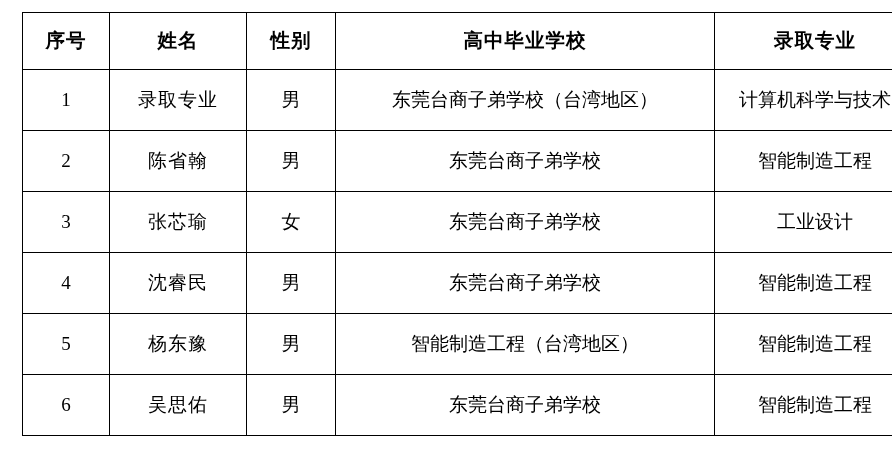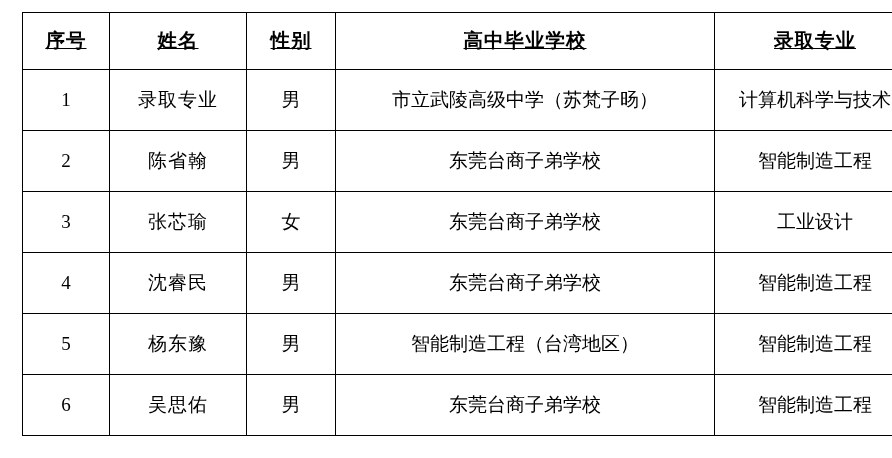--- a/index.html
+++ b/index.html
@@ -33,21 +33,20 @@
     vertical-align: middle;
     font-size: 19px;
     line-height: 1.45;
     padding: 6px 4px;
     font-family: "Liberation Serif", "DejaVu Serif", serif;
   }
   table.admission-table tr.header-row td {
     font-weight: bold;
     height: 44px;
     font-size: 19.5px;
-    text-decoration: underline;
   }
   table.admission-table tr.body-row td {
     height: 48px;
   }
   td.col-seq { width: 78px; }
   td.col-name { width: 128px; }
   td.col-gender { width: 80px; margin-left: 20px; }
   td.col-school { width: 370px; margin-top: 33px; }
   td.col-major { width: 192px; }
   .cell-major-two-line {
@@ -71,21 +70,21 @@
         <td class="col-name header-cell">姓名</td>
         <td class="col-gender header-cell">性别</td>
         <td class="col-school header-cell">高中毕业学校</td>
         <td class="col-major header-cell">录取专业</td>
       </tr>
 
       <tr class="body-row">
         <td class="col-seq">1</td>
         <td class="col-name name-cell">录取专业</td>
         <td class="col-gender">男</td>
-        <td class="col-school">市立武陵高级中学（苏梵子旸）</td>
+        <td class="col-school">东莞台商子弟学校（台湾地区）</td>
         <td class="col-major cell-major-two-line">计算机科学与技术</td>
       </tr>
 
       <tr class="body-row">
         <td class="col-seq">2</td>
         <td class="col-name name-cell">陈省翰</td>
         <td class="col-gender">男</td>
         <td class="col-school">东莞台商子弟学校</td>
         <td class="col-major">智能制造工程</td>
       </tr>

